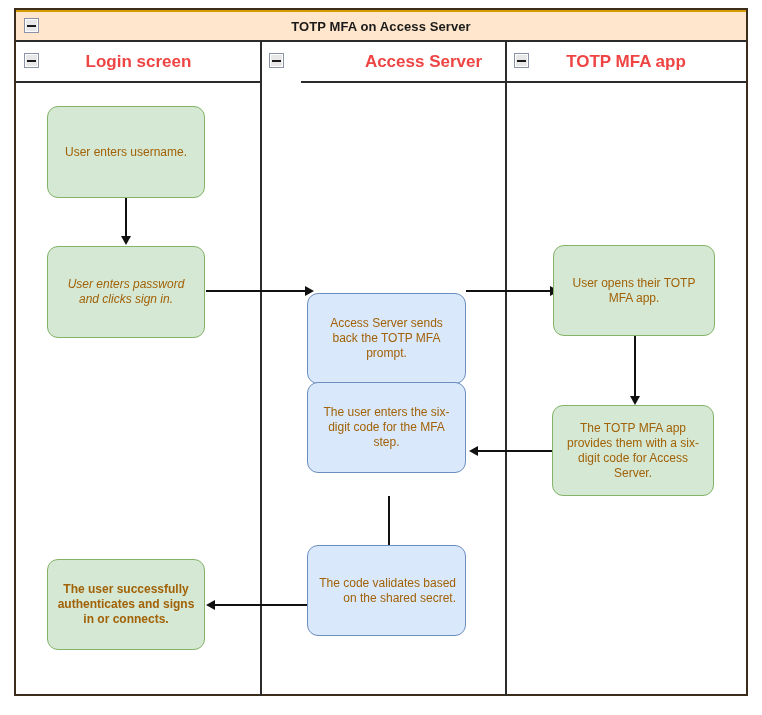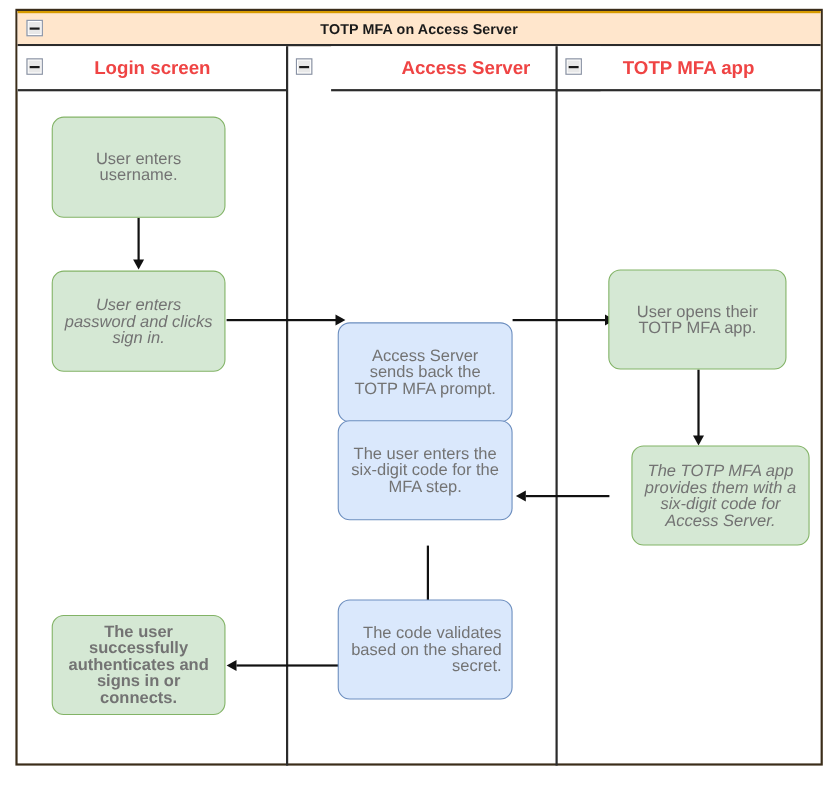--- a/index.html
+++ b/index.html
@@ -115,23 +115,23 @@
     align-items: center;
     justify-content: center;
     text-align: center;
     padding: 4px 9px;
   }
   .node.blue {
     border-color: #6c8ebf;
     background: #dae8fc;
   }
   .node-label {
-    font-size: 15px;
+    font-size: 12px;
     line-height: 15px;
-    color: #737373;
+    color: #a16207;
   }
 
   
   .edge-v, .edge-h {
     position: absolute;
     background: #111111;
   }
   .edge-v { width: 1.6px; }
   .edge-h { height: 1.6px; }
 
@@ -217,21 +217,21 @@
     </div>
 
     <div class="node blue" style="left:291px; top:235px; width:159px; height:91px;margin-top:48px;">
       <span class="node-label">Access Server sends back the TOTP MFA prompt.</span>
     </div>
 
     <div class="node" style="left:537px; top:235px; width:162px; height:91px;">
       <span class="node-label">User opens their TOTP MFA app.</span>
     </div>
 
-    <div class="node" style="left:558px; top:395px; width:162px; height:91px;font-style:italic;">
+    <div class="node" style="left:536px; top:395px; width:162px; height:91px;">
       <span class="node-label">The TOTP MFA app provides them with a six-digit code for Access Server.</span>
     </div>
 
     <div class="node blue" style="left:291px; top:372px; width:159px; height:91px;">
       <span class="node-label">The user enters the six-digit code for the MFA step.</span>
     </div>
 
     <div class="node blue" style="left:291px; top:535px; width:159px; height:91px;text-align:right;">
       <span class="node-label">The code validates based on the shared secret.</span>
     </div>

